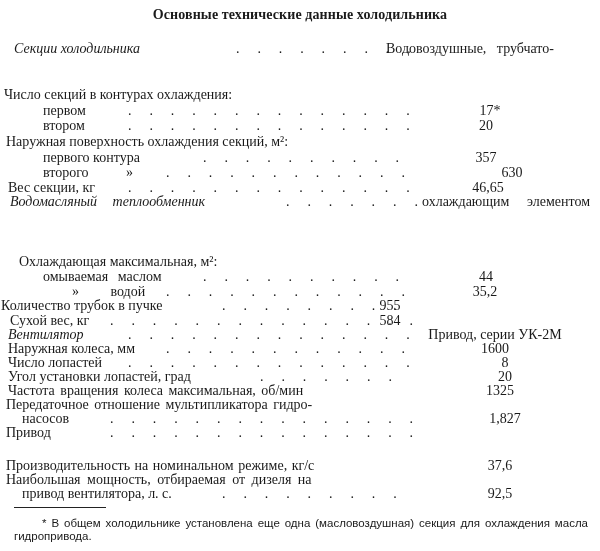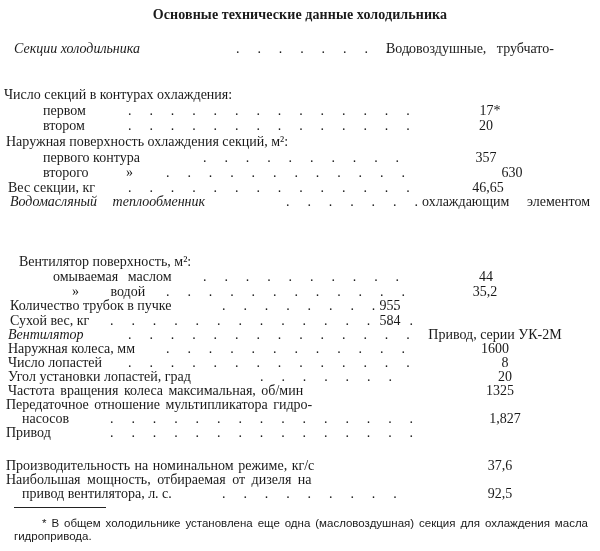--- a/index.html
+++ b/index.html
@@ -79,37 +79,37 @@
 
   <div class="row" style="top:195px">
     <span class="lbl italic" style="left:10px; word-spacing:12px">Водомасляный теплообменник</span>
     <span class="dots" style="left:286px">. . . . . . .</span>
     <div class="val" style="left:380px; width:210px; top:0; line-height:14px;">
       <div style="white-space:pre; text-align:right">охлаждающим     элементом</div>
     </div>
   </div>
 
   <div class="row" style="top:255px">
-    <span class="lbl" style="left:19px">Вентилятор поверхность, м²:</span>
+    <span class="lbl" style="left:19px">Охлаждающая максимальная, м²:</span>
   </div>
 
   <div class="row" style="top:270px">
-    <span class="lbl" style="left:53px; word-spacing:6px">омываемая маслом</span>
+    <span class="lbl" style="left:43px; word-spacing:6px">омываемая маслом</span>
     <span class="dots" style="left:203px">. . . . . . . . . .</span>
     <span class="val" style="left:466px; width:40px">44</span>
   </div>
 
   <div class="row" style="top:285px">
     <span class="lbl" style="left:72px; word-spacing:28px">» водой</span>
     <span class="dots" style="left:166px">. . . . . . . . . . . .</span>
     <span class="val" style="left:460px; width:50px">35,2</span>
   </div>
 
   <div class="row" style="top:299px">
-    <span class="lbl" style="left:10px">Количество трубок в пучке</span>
+    <span class="lbl" style="left:1px">Количество трубок в пучке</span>
     <span class="dots" style="left:222px">. . . . . . . . .</span>
     <span class="val" style="left:360px; width:60px">955</span>
   </div>
 
   <div class="row" style="top:314px">
     <span class="lbl" style="left:10px">Сухой вес, кг</span>
     <span class="dots" style="left:110px">. . . . . . . . . . . . . . .</span>
     <span class="val" style="left:360px; width:60px">584</span>
   </div>
 

